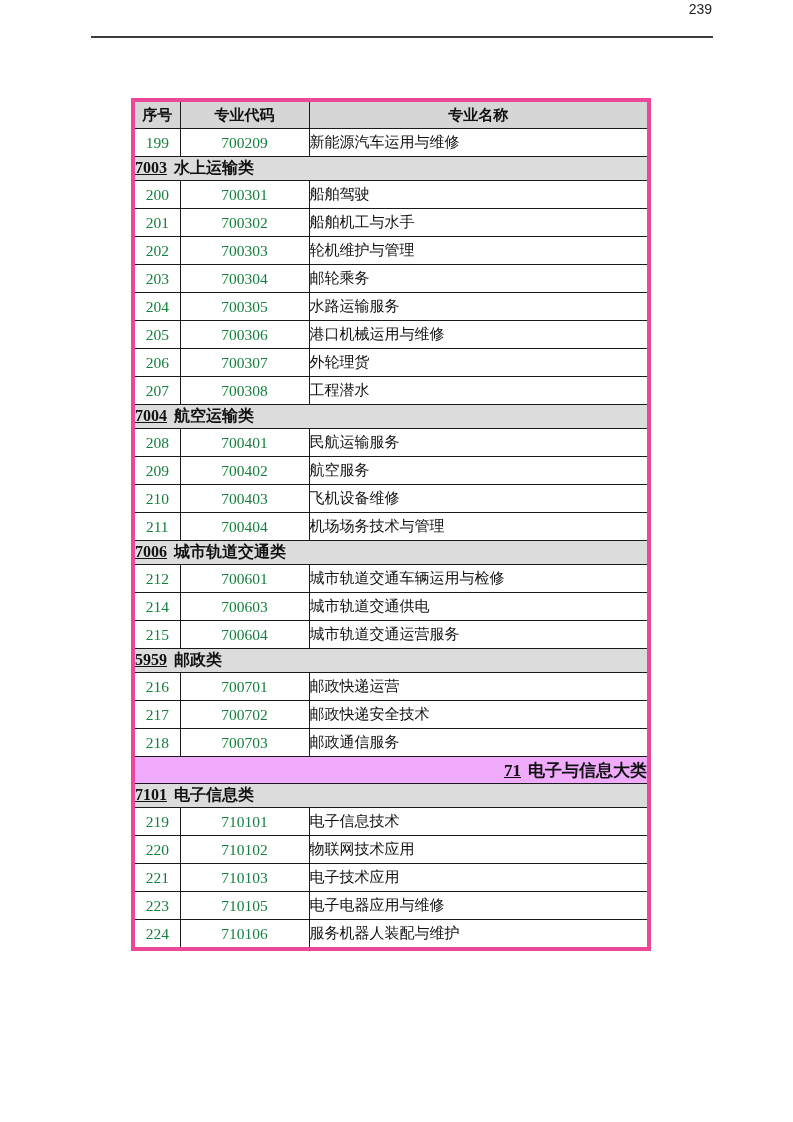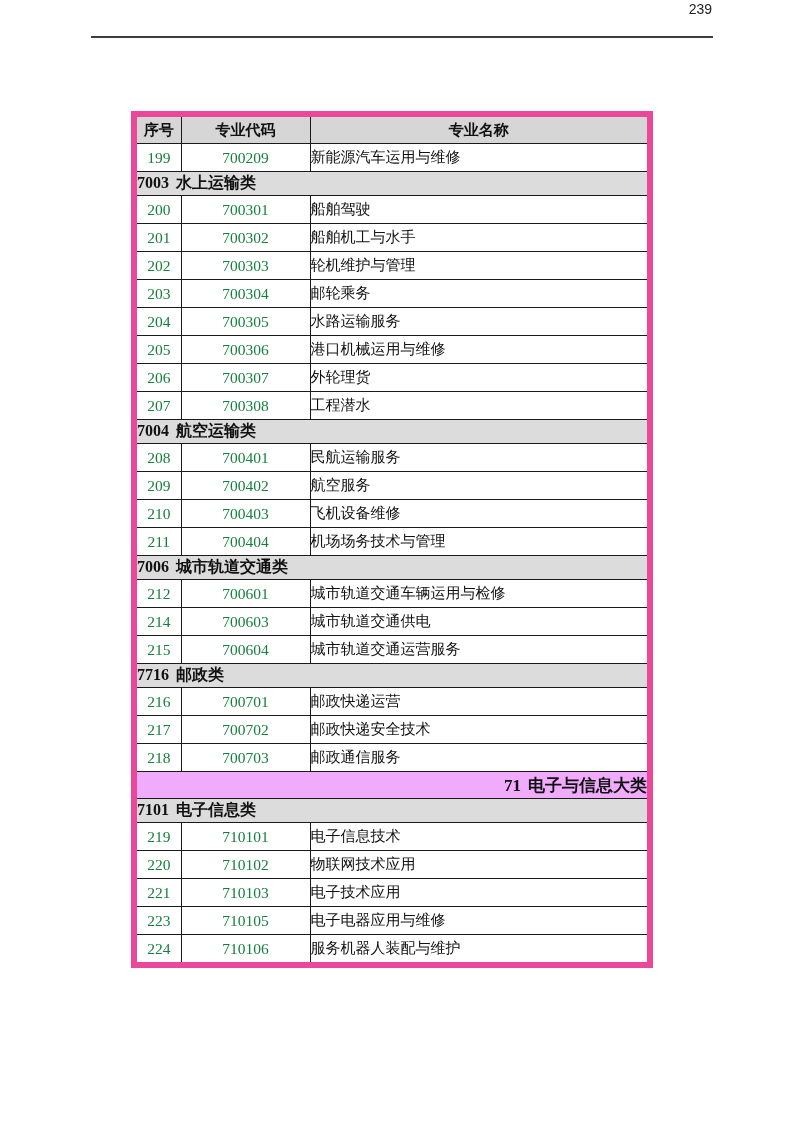--- a/index.html
+++ b/index.html
@@ -18,25 +18,25 @@
     color: #222;
   }
   .header-rule {
     position: absolute;
     left: 91px; top: 36px;
     width: 622px; height: 2px;
     background: #3d3d3d;
   }
   table.majors {
     position: absolute;
-    left: 131px; top: 111px;
+    left: 131px; top: 98px;
     width: 516px;
     border-collapse: collapse;
     table-layout: fixed;
-    border: 6px solid #ec4899;
+    border: 4px solid #ec4899;
     padding-left: 36px;
   }
   table.majors th, table.majors td {
     border: 1px solid #1a1a1a;
     vertical-align: middle;
     padding: 0;
     overflow: hidden;
     white-space: nowrap;
   }
   thead th {
@@ -69,20 +69,21 @@
   td.major {
     background: #f0abfc;
     font-size: 17px;
     height: 26px;
     text-align: right;
   }
   .code-prefix {
     font-family: "Liberation Serif", serif;
     font-weight: bold;
     margin-right: 7px;
+    text-decoration: underline;
   }
 </style>
 </head>
 <body>
 
 <div class="page-number">239</div>
 <div class="header-rule"></div>
 
 <table class="majors">
   <colgroup>
@@ -181,21 +182,21 @@
         <td class="num">214</td>
         <td class="num">700603</td>
         <td class="name">城市轨道交通供电</td>
       </tr>
       <tr>
         <td class="num">215</td>
         <td class="num">700604</td>
         <td class="name">城市轨道交通运营服务</td>
       </tr>
       <tr>
-        <td colspan="3" class="section"><span class="code-prefix">7716</span><span>邮政类</span></td>
+        <td colspan="3" class="section"><span class="code-prefix">5959</span><span>邮政类</span></td>
       </tr>
       <tr>
         <td class="num">216</td>
         <td class="num">700701</td>
         <td class="name">邮政快递运营</td>
       </tr>
       <tr>
         <td class="num">217</td>
         <td class="num">700702</td>
         <td class="name">邮政快递安全技术</td>

